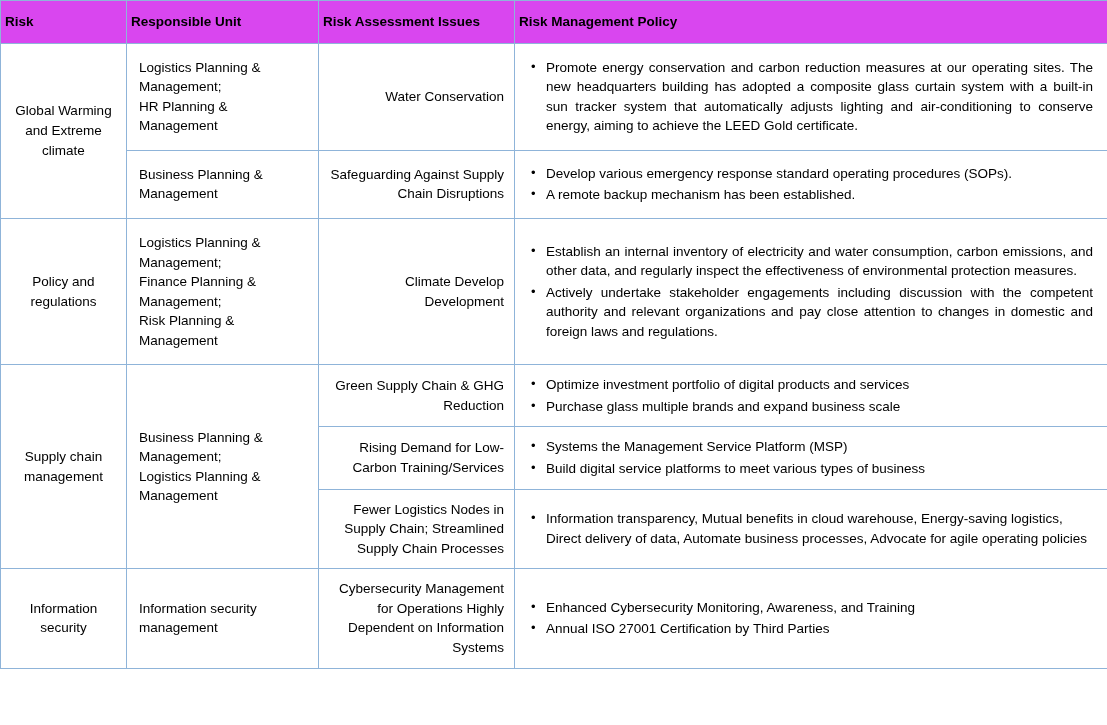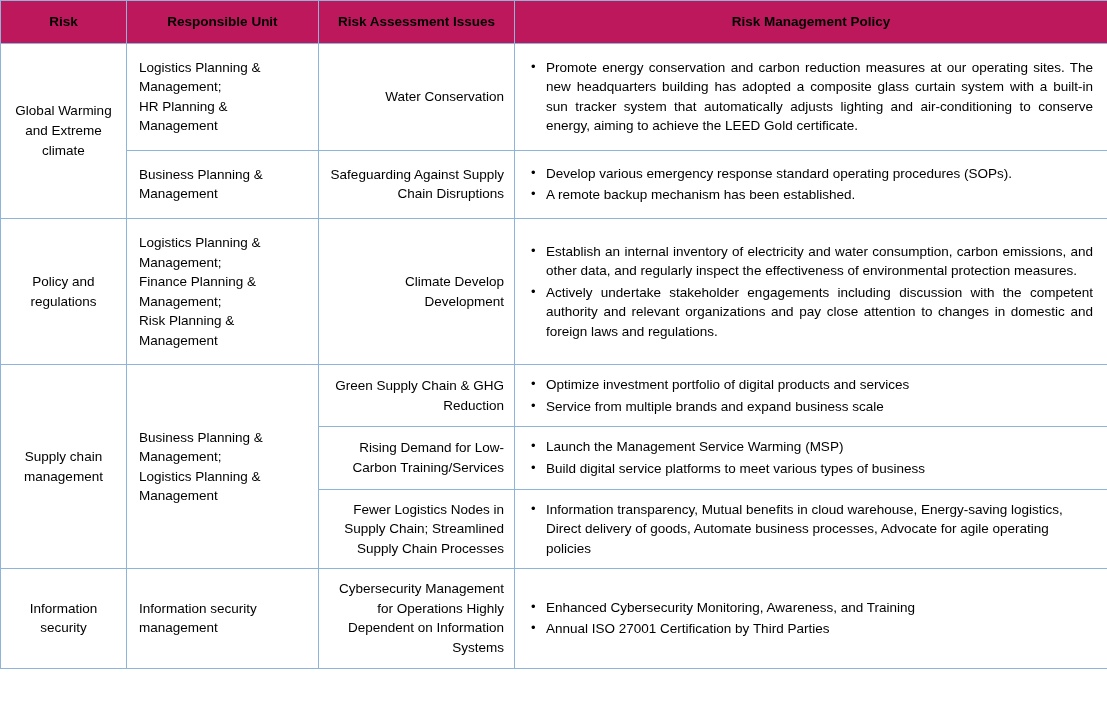--- a/index.html
+++ b/index.html
@@ -20,26 +20,26 @@
     table-layout: fixed;
   }
   table.risk-table th,
   table.risk-table td {
     border: 1px solid #8fb4d9;
     vertical-align: middle;
     font-size: 13.5px;
     line-height: 1.45;
   }
   thead th {
-    background: #be185d;
+    background: #d946ef;
     color: #000000;
     font-weight: bold;
-    text-align: center;
+    text-align: left;
     font-size: 14px;
-    padding: 11px 10px;
+    padding: 11px 4px;
     border: 1px solid #8fb4d9;
   }
   col.c-risk      { width: 126px; }
   col.c-unit      { width: 192px; }
   col.c-issues    { width: 196px; }
   col.c-policy    { width: 593px; }
 
   td.risk-cell {
     text-align: center;
     padding: 8px 6px;
@@ -134,38 +134,38 @@
       </td>
     </tr>
 
     <tr>
       <td class="risk-cell" rowspan="3">Supply chain management</td>
       <td class="unit-cell" rowspan="3">Business Planning &amp; Management;<br>Logistics Planning &amp; Management</td>
       <td class="issue-cell">Green Supply Chain &amp; GHG Reduction</td>
       <td class="policy-cell">
         <ul class="bullets nojustify">
           <li>Optimize investment portfolio of digital products and services</li>
-          <li>Service from multiple brands and expand business scale</li>
+          <li>Purchase glass multiple brands and expand business scale</li>
         </ul>
       </td>
     </tr>
     <tr>
       <td class="issue-cell">Rising Demand for Low-Carbon Training/Services</td>
       <td class="policy-cell">
         <ul class="bullets nojustify">
-          <li>Launch the Management Service Warming (MSP)</li>
+          <li>Systems the Management Service Platform (MSP)</li>
           <li>Build digital service platforms to meet various types of business</li>
         </ul>
       </td>
     </tr>
     <tr>
       <td class="issue-cell">Fewer Logistics Nodes in Supply Chain; Streamlined Supply Chain Processes</td>
       <td class="policy-cell">
         <ul class="bullets nojustify">
-          <li>Information transparency, Mutual benefits in cloud warehouse, Energy-saving logistics, Direct delivery of goods, Automate business processes, Advocate for agile operating policies</li>
+          <li>Information transparency, Mutual benefits in cloud warehouse, Energy-saving logistics, Direct delivery of data, Automate business processes, Advocate for agile operating policies</li>
         </ul>
       </td>
     </tr>
 
     <tr>
       <td class="risk-cell">Information security</td>
       <td class="unit-cell center">Information security management</td>
       <td class="issue-cell">Cybersecurity Management for Operations Highly Dependent on Information Systems</td>
       <td class="policy-cell">
         <ul class="bullets nojustify">

